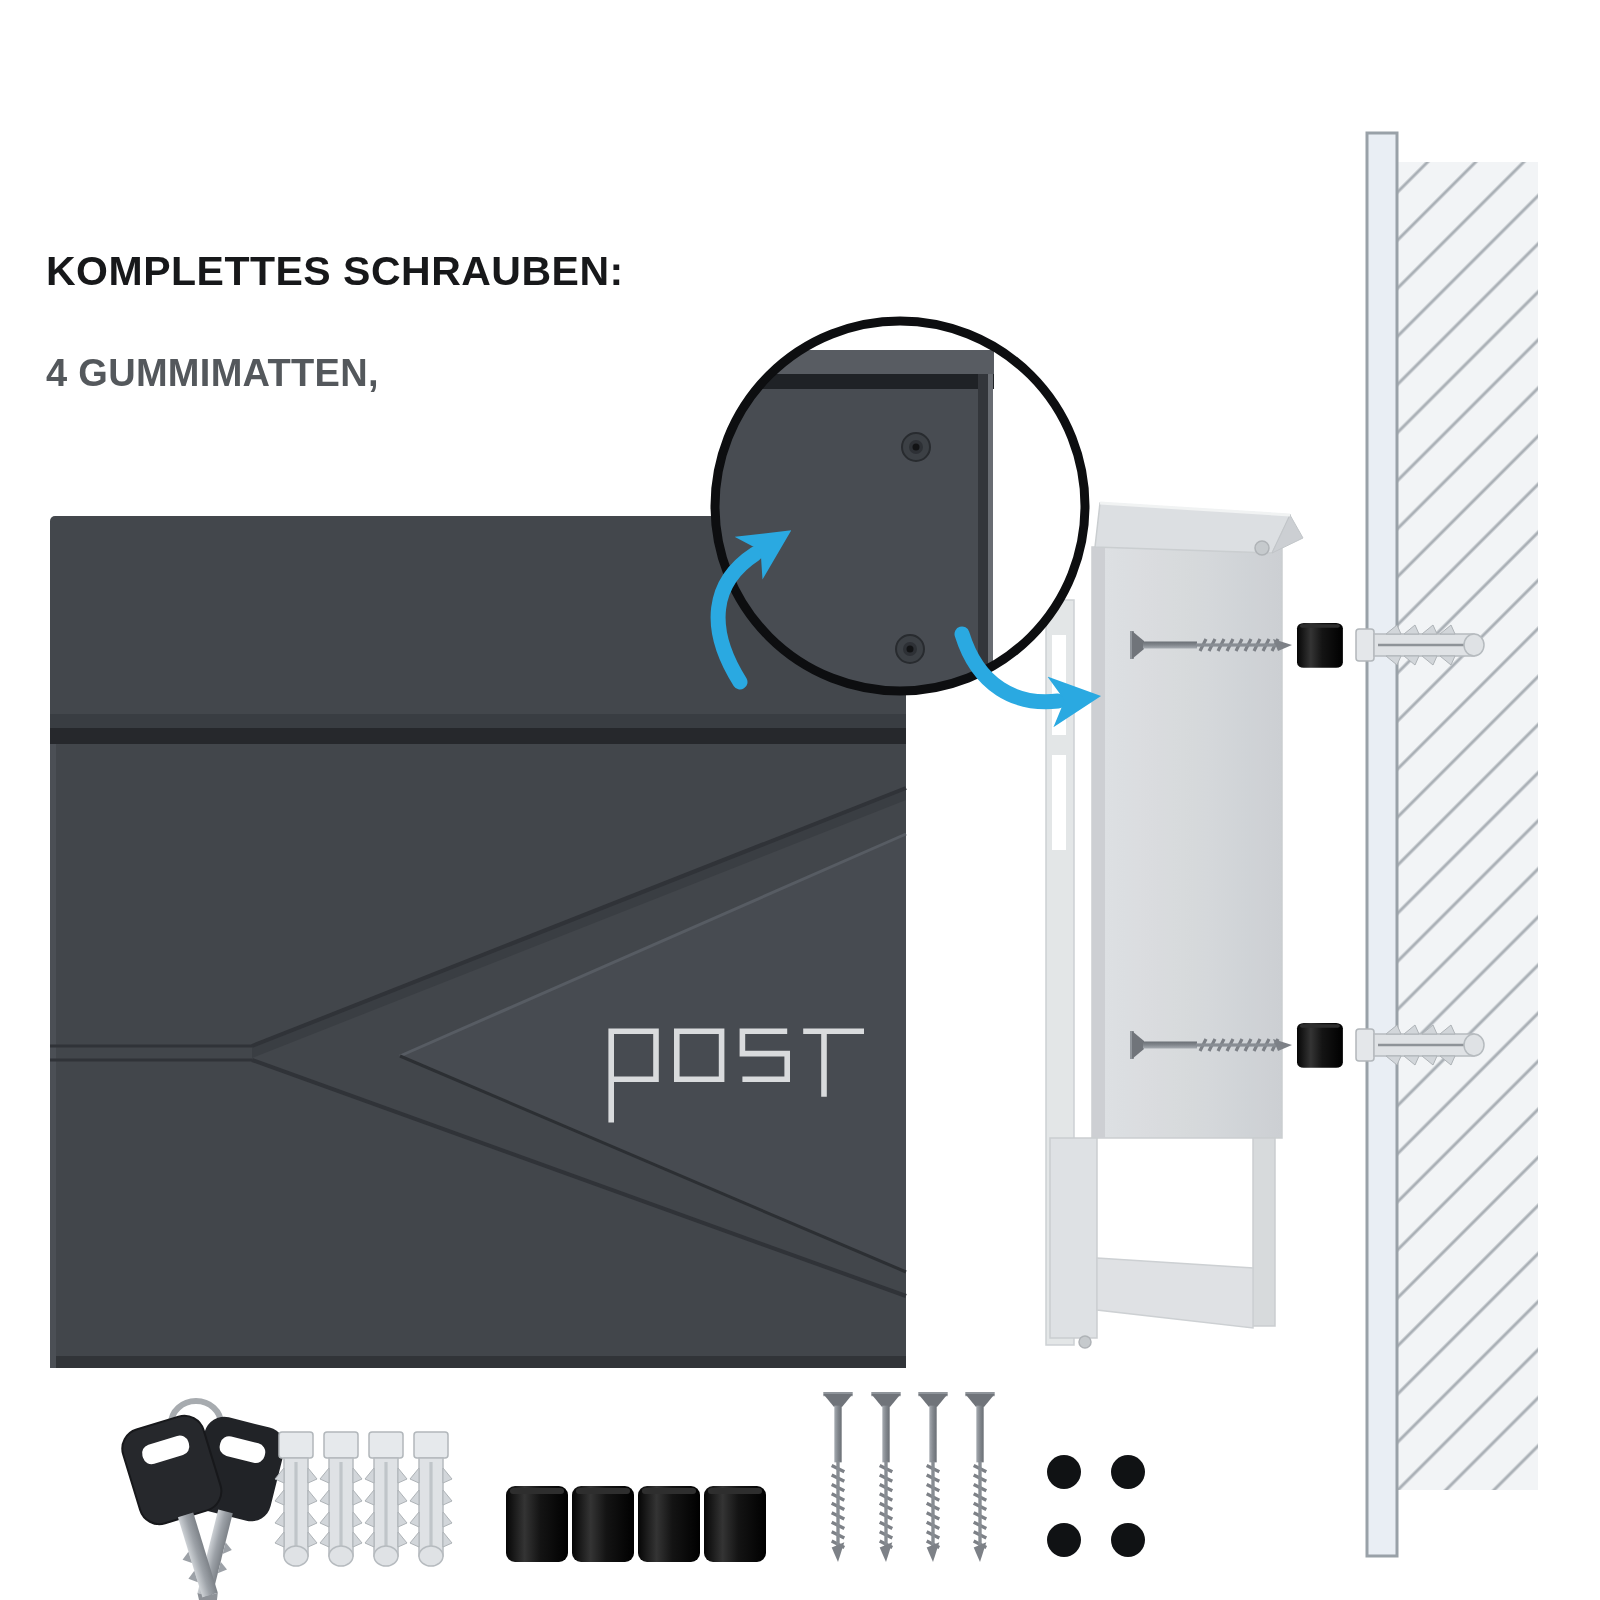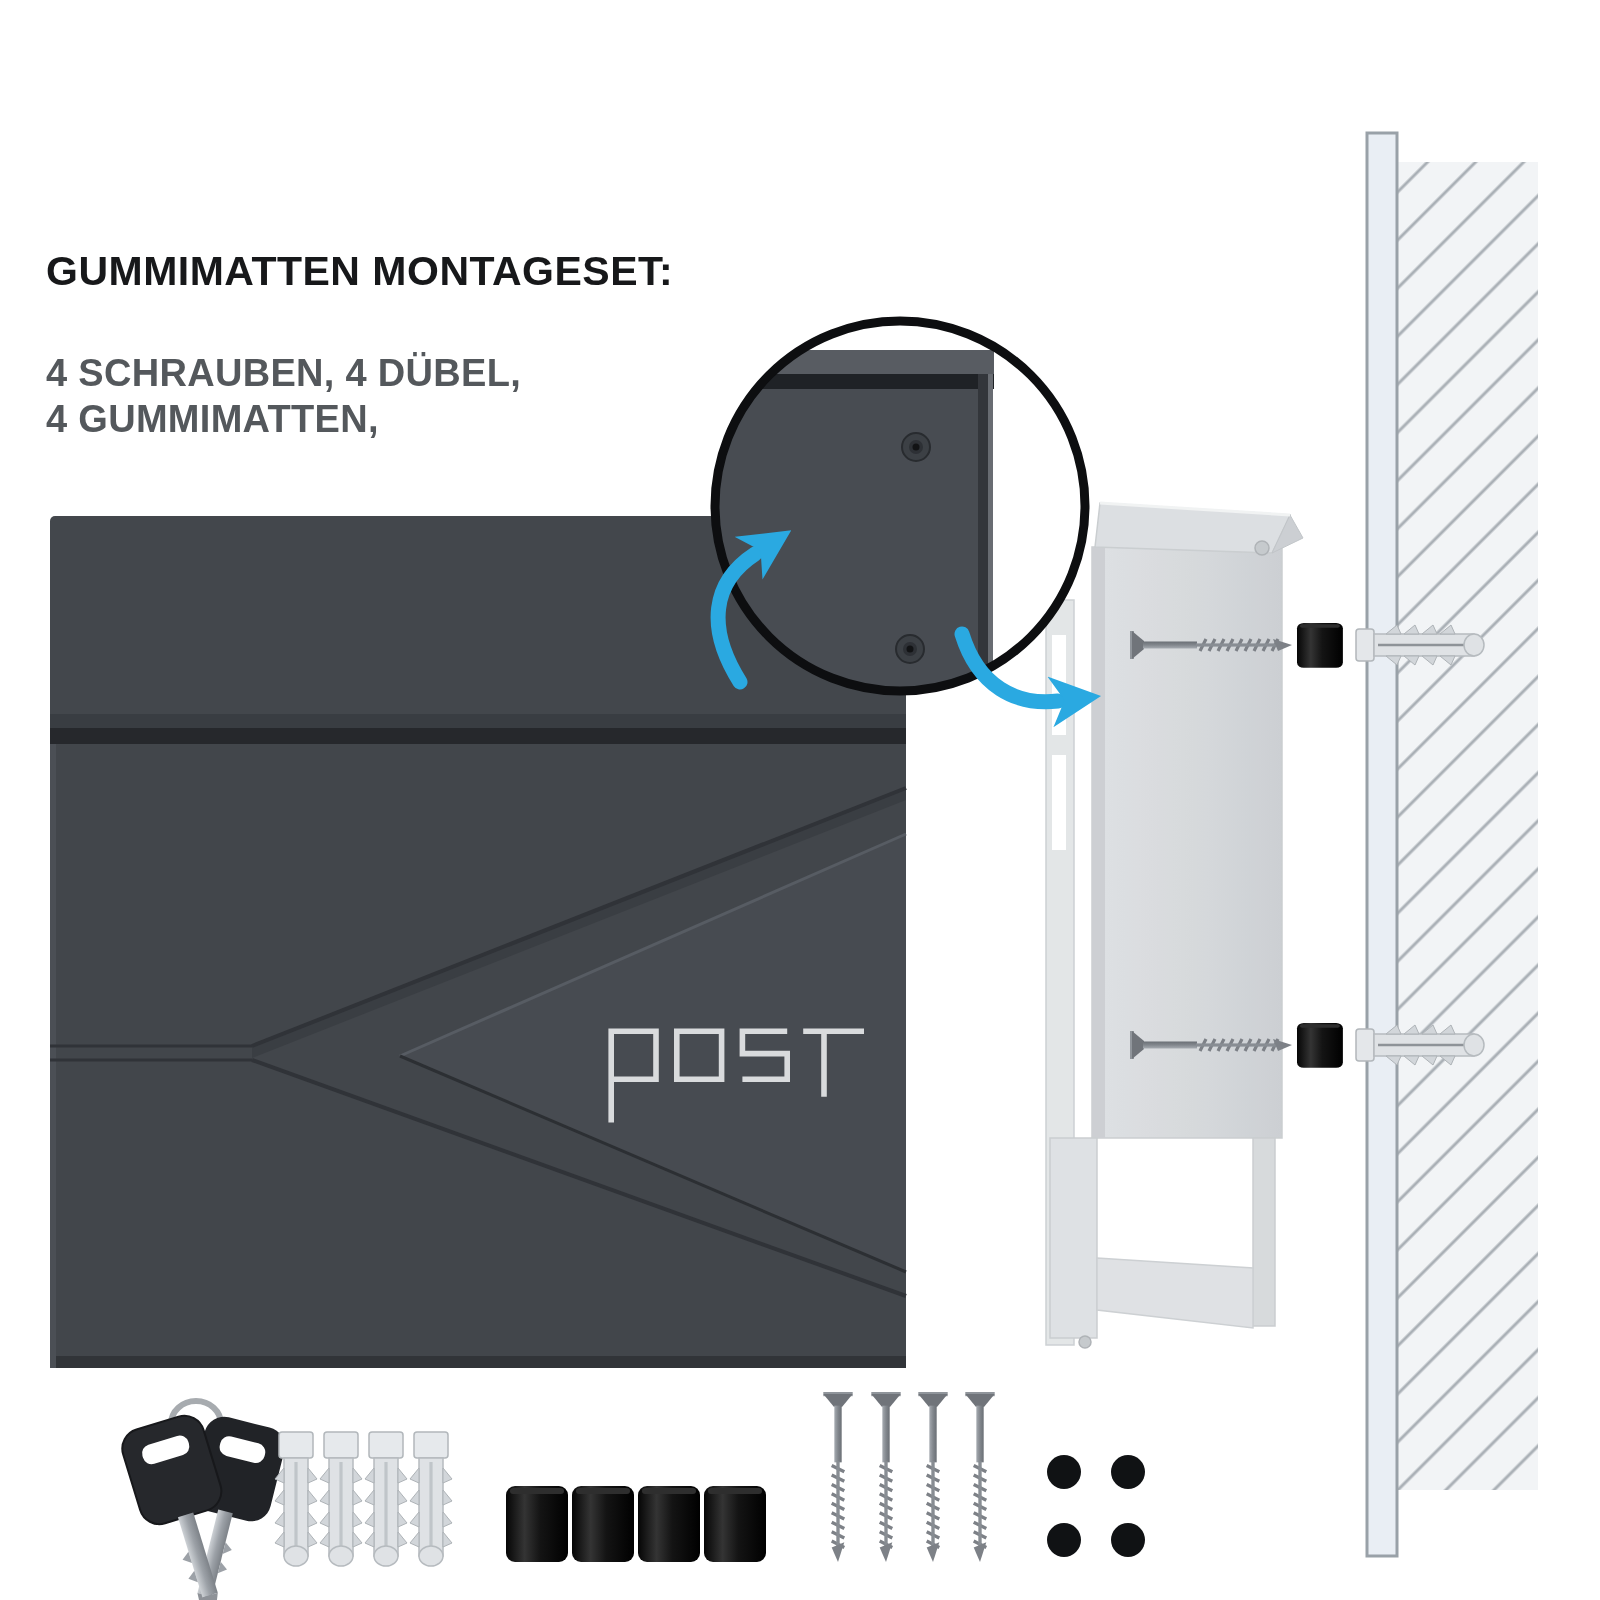--- a/index.html
+++ b/index.html
@@ -11,23 +11,22 @@
     font-size:41px;font-weight:800;letter-spacing:.5px;color:#17181a;
   }
   .kitlines{
     position:absolute;left:46px;top:350px;width:720px;
     font-size:38px;font-weight:700;color:#54585c;line-height:46px;letter-spacing:.3px;
   }
 </style>
 </head>
 <body>
 
-<div class="headline">GUMMIMATTEN MONTAGESET:</div>
+<div class="headline">KOMPLETTES SCHRAUBEN:</div>
 <div class="kitlines">
-  <div>4 SCHRAUBEN, 4 DÜBEL,</div>
   <div>4 GUMMIMATTEN,</div>
 </div>
 
 <svg class="stage" viewBox="0 0 1600 1600" xmlns="http://www.w3.org/2000/svg">
   <defs>
     <linearGradient id="ghostGrad" x1="0" y1="0" x2="1" y2="0">
       <stop offset="0" stop-color="#dcdfe2"></stop>
         <stop offset="0.6" stop-color="#d2d5d8"></stop>
         <stop offset="1" stop-color="#c8ccd0"></stop>
     </linearGradient>

